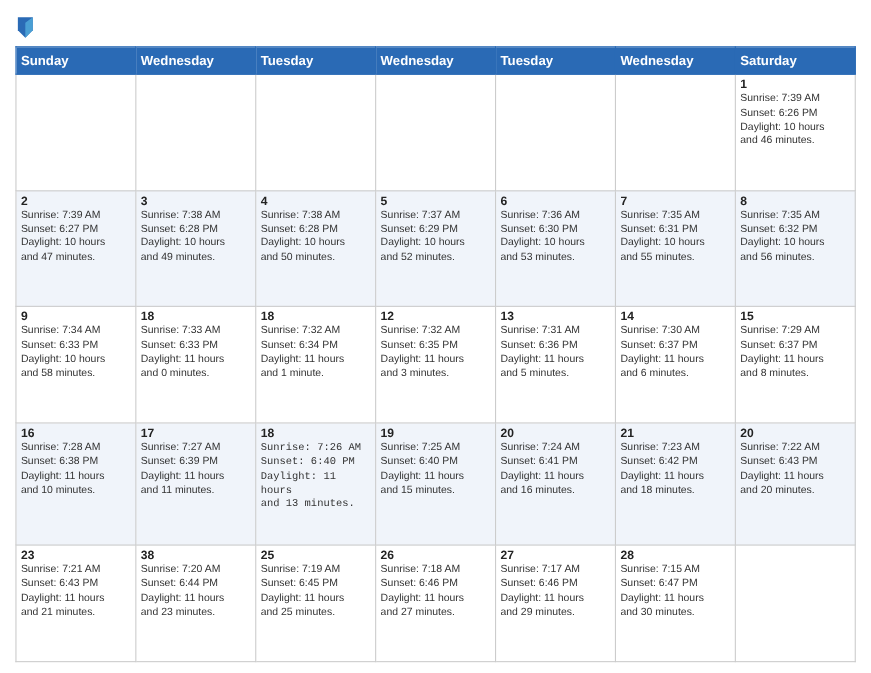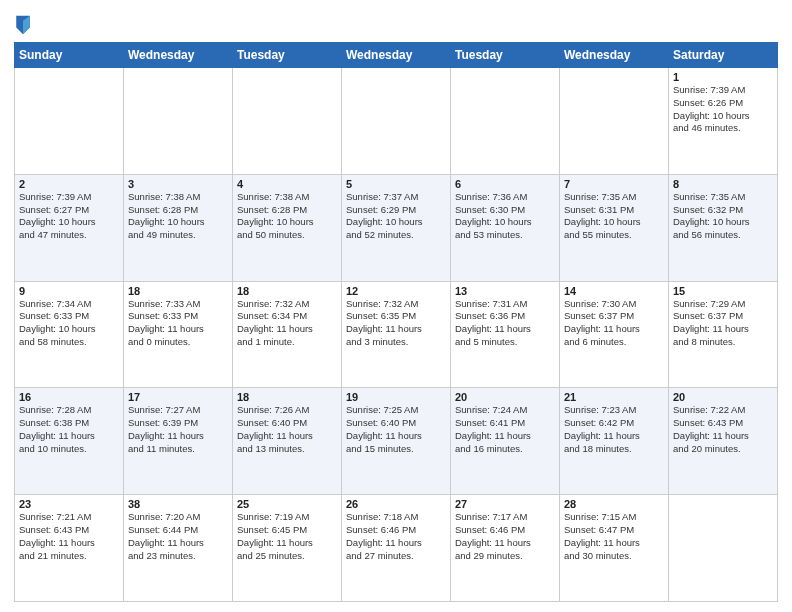--- a/index.html
+++ b/index.html
@@ -268,21 +268,21 @@
           </td>
           <td>
             <span class="day-num">17</span>
             <div class="day-info" style="white-space: pre-line;">Sunrise: 7:27 AM
 Sunset: 6:39 PM
 Daylight: 11 hours
 and 11 minutes.</div>
           </td>
           <td>
             <span class="day-num">18</span>
-            <div class="day-info" style="white-space: pre-line;">Sunrise: 7:26 AM
+            <div class="day-info" style="white-space: pre-line; font-family: Liberation Mono, monospace;">Sunrise: 7:26 AM
 Sunset: 6:40 PM
 Daylight: 11 hours
 and 13 minutes.</div>
           </td>
           <td>
             <span class="day-num">19</span>
             <div class="day-info" style="white-space: pre-line;">Sunrise: 7:25 AM
 Sunset: 6:40 PM
 Daylight: 11 hours
 and 15 minutes.</div>

